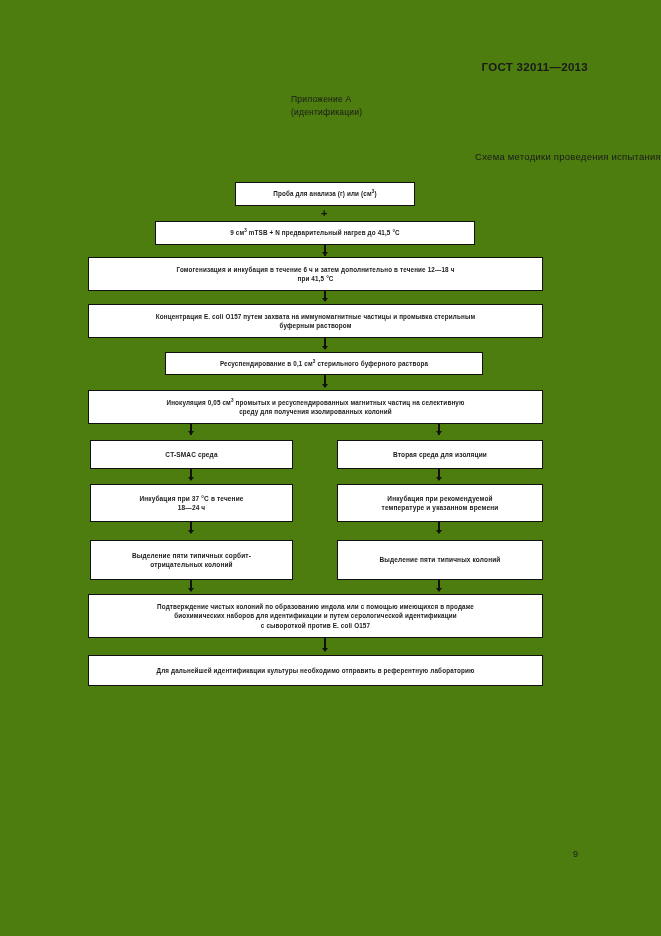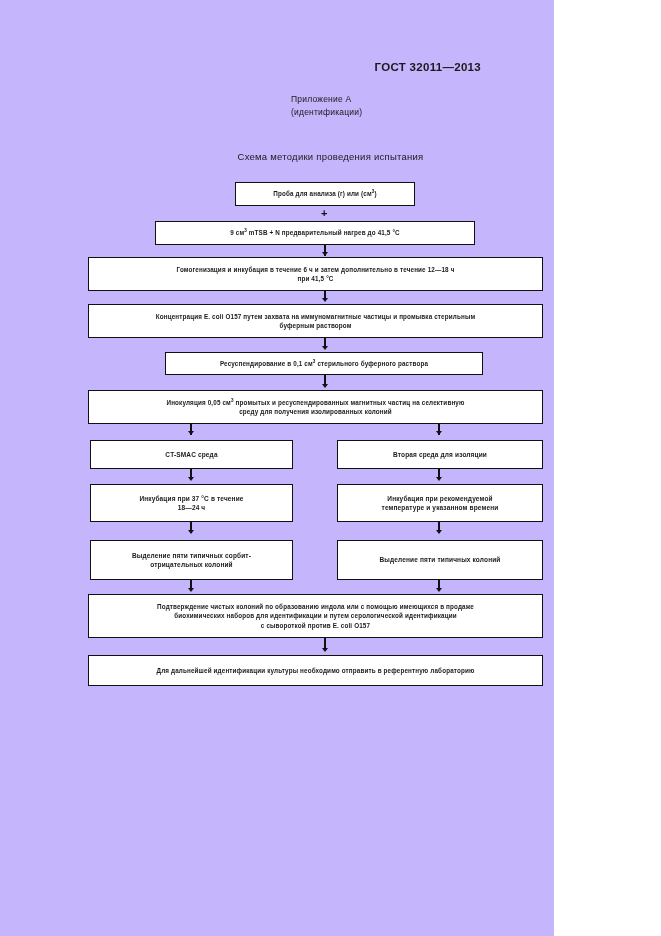--- a/index.html
+++ b/index.html
@@ -7,23 +7,23 @@
     padding: 0;
     background: #ffffff;
   }
   body {
     font-family: "Liberation Sans", sans-serif;
     color: #1a1a1a;
     -webkit-font-smoothing: none;
   }
   #page {
     position: relative;
-    width: 554px;
+    width: 661px;
     height: 936px;
-    background: #c4b5fd;
+    background: #4d7c0f;
     overflow: hidden;
   }
 
   
   .doc-header {
     position: absolute;
     top: 61px;
     right: 73px;
     font-size: 11.5px;
     font-weight: bold;
@@ -39,21 +39,21 @@
     line-height: 13px;
     letter-spacing: 0.2px;
   }
   .appendix-block div { white-space: nowrap; padding-left: 20px; }
 
   .scheme-title {
     position: absolute;
     top: 151px;
     left: 0;
     width: 661px;
-    text-align: center;
+    text-align: right;
     font-size: 9.5px;
     letter-spacing: 0.25px;
   }
 
   
   #flow {
     position: absolute;
     top: 0;
     left: 0;
     width: 661px;

